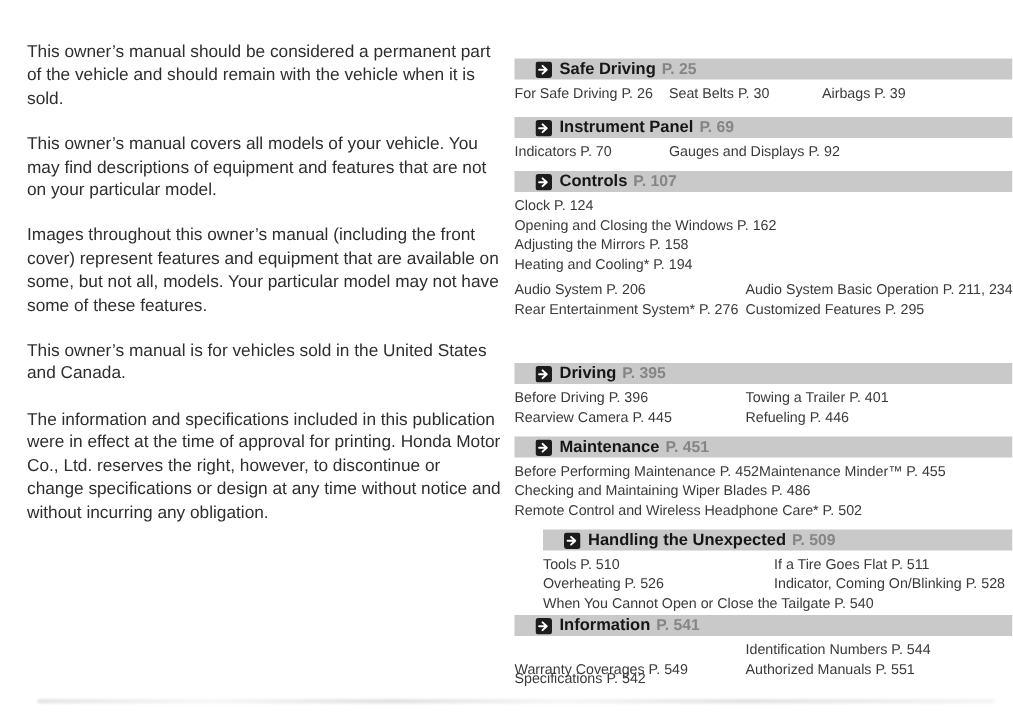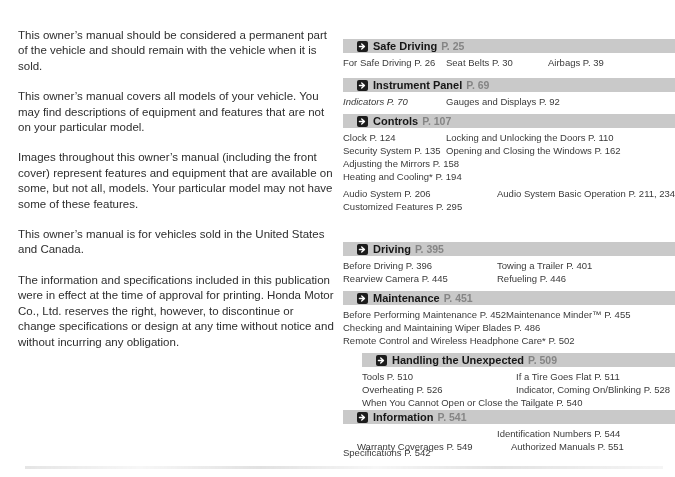--- a/index.html
+++ b/index.html
@@ -84,60 +84,59 @@
             <svg width="11" height="11" viewBox="0 0 11 11">
               <rect width="11" height="11" rx="2" fill="#1c1c1c"></rect>
               <path d="M2.4 5.5h4.4M4.7 2.9l2.8 2.6-2.8 2.6" stroke="#ffffff" stroke-width="1.3" fill="none" stroke-linecap="round" stroke-linejoin="round"></path>
             </svg>
           </span>
           <span class="sec-title">Instrument Panel</span>
           <span class="sec-page">P. 69</span>
         </div>
         <div class="sec-rows">
           <div class="sec-row">
-            <span class="toc-cell" style="min-width: 103px; font-style: italic;">Indicators P. 70</span>
+            <span class="toc-cell" style="min-width: 103px;">Indicators P. 70</span>
             <span class="toc-cell">Gauges and Displays P. 92</span>
           </div>
         </div>
       </section>
       <section class="toc-section" style="margin-bottom: 4px;">
         <div class="sec-head">
           <span class="sec-icon">
             <svg width="11" height="11" viewBox="0 0 11 11">
               <rect width="11" height="11" rx="2" fill="#1c1c1c"></rect>
               <path d="M2.4 5.5h4.4M4.7 2.9l2.8 2.6-2.8 2.6" stroke="#ffffff" stroke-width="1.3" fill="none" stroke-linecap="round" stroke-linejoin="round"></path>
             </svg>
           </span>
           <span class="sec-title">Controls</span>
           <span class="sec-page">P. 107</span>
         </div>
         <div class="sec-rows">
           <div class="sec-row">
             <span class="toc-cell" style="min-width: 103px;">Clock P. 124</span>
-            <span class="toc-cell">Locking and Unlocking the Doors P. 110</span>
-          </div>
-          <div class="sec-row">
-            <span class="toc-cell" style="min-width: 103px;">Security System P. 135</span>
+          </div>
+          <div class="sec-row">
             <span class="toc-cell">Opening and Closing the Windows P. 162</span>
           </div>
           <div class="sec-row">
             <span class="toc-cell">Adjusting the Mirrors P. 158</span>
           </div>
           <div class="sec-row">
             <span class="toc-cell">Heating and Cooling* P. 194</span>
           </div>
         </div>
       </section>
       <section class="toc-section" style="margin-bottom: 29px;">
         <div class="sec-rows">
           <div class="sec-row">
             <span class="toc-cell" style="min-width: 154px;">Audio System P. 206</span>
             <span class="toc-cell">Audio System Basic Operation P. 211, 234</span>
           </div>
           <div class="sec-row">
+            <span class="toc-cell" style="min-width: 154px;">Rear Entertainment System* P. 276</span>
             <span class="toc-cell">Customized Features P. 295</span>
           </div>
         </div>
       </section>
       <section class="toc-section" style="margin-bottom: 6px;">
         <div class="sec-head">
           <span class="sec-icon">
             <svg width="11" height="11" viewBox="0 0 11 11">
               <rect width="11" height="11" rx="2" fill="#1c1c1c"></rect>
               <path d="M2.4 5.5h4.4M4.7 2.9l2.8 2.6-2.8 2.6" stroke="#ffffff" stroke-width="1.3" fill="none" stroke-linecap="round" stroke-linejoin="round"></path>
@@ -216,21 +215,21 @@
           </span>
           <span class="sec-title">Information</span>
           <span class="sec-page">P. 541</span>
         </div>
         <div class="sec-rows">
           <div class="sec-row">
             <span class="toc-cell" style="min-width: 154px; margin-top: 19px;">Specifications P. 542</span>
             <span class="toc-cell">Identification Numbers P. 544</span>
           </div>
           <div class="sec-row">
-            <span class="toc-cell" style="min-width: 154px; margin-left: 14px;">Warranty Coverages P. 549</span>
+            <span class="toc-cell" style="min-width: 154px;">Warranty Coverages P. 549</span>
             <span class="toc-cell">Authorized Manuals P. 551</span>
           </div>
         </div>
       </section>
     </div>
 
   <div class="scan-artifact"></div>
 </div>
 
 </body></html>

